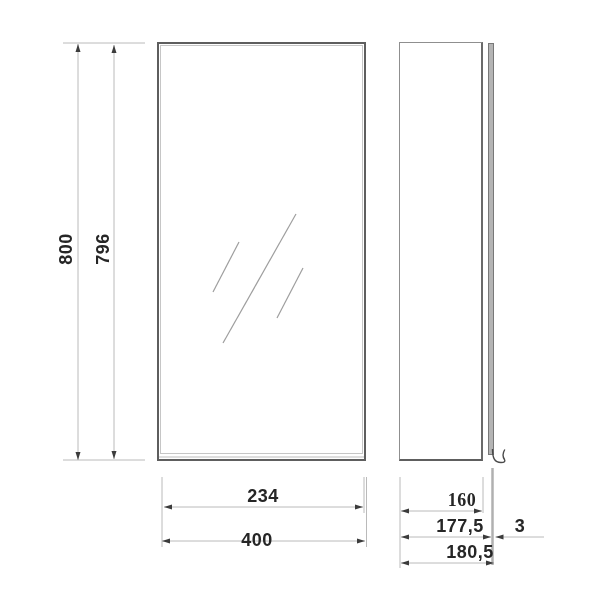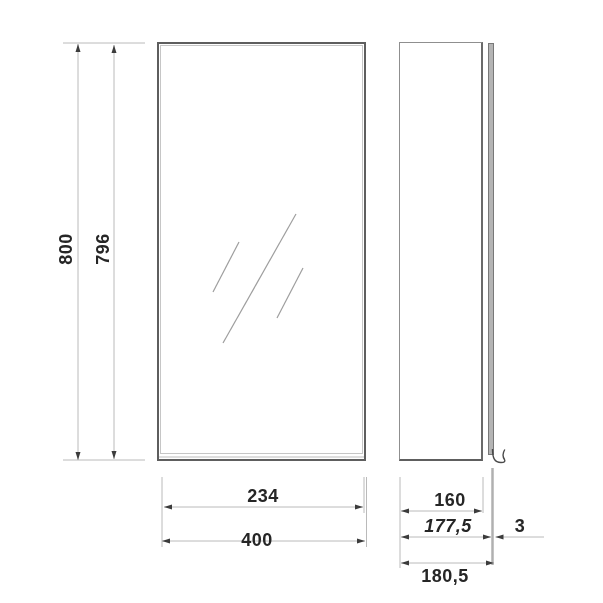--- a/index.html
+++ b/index.html
@@ -143,18 +143,18 @@
       <path class="arrow" d="M 495.5 537 l 8 -2.5 l 0 5 z"></path>
       <path class="arrow" d="M 401 563 l 8 -2.5 l 0 5 z"></path>
       <path class="arrow" d="M 494 563 l -8 -2.5 l 0 5 z"></path>
     </g>
   </svg>
 
   <div class="dim-label rot" style="left:46px; top:240px; width:40px;">800</div>
   <div class="dim-label rot" style="left:83px; top:240px; width:40px;">796</div>
   <div class="dim-label" style="left:233px; top:487px; width:60px;">234</div>
   <div class="dim-label" style="left:227px; top:521px; width:60px;margin-top:10px;">400</div>
-  <div class="dim-label" style="left:420px; top:491px; width:60px;">160</div>
-  <div class="dim-label" style="left:408px; top:517px; width:80px;font-style:italic;">177,5</div>
+  <div class="dim-label" style="left:432px; top:491px; width:60px;font-family:Liberation Serif, serif;">160</div>
+  <div class="dim-label" style="left:420px; top:517px; width:80px;">177,5</div>
   <div class="dim-label" style="left:500px; top:517px; width:40px;">3</div>
-  <div class="dim-label" style="left:405px; top:543px; width:80px;margin-top:24px;">180,5</div>
+  <div class="dim-label" style="left:430px; top:543px; width:80px;">180,5</div>
 
 </div>
 
 </body></html>

